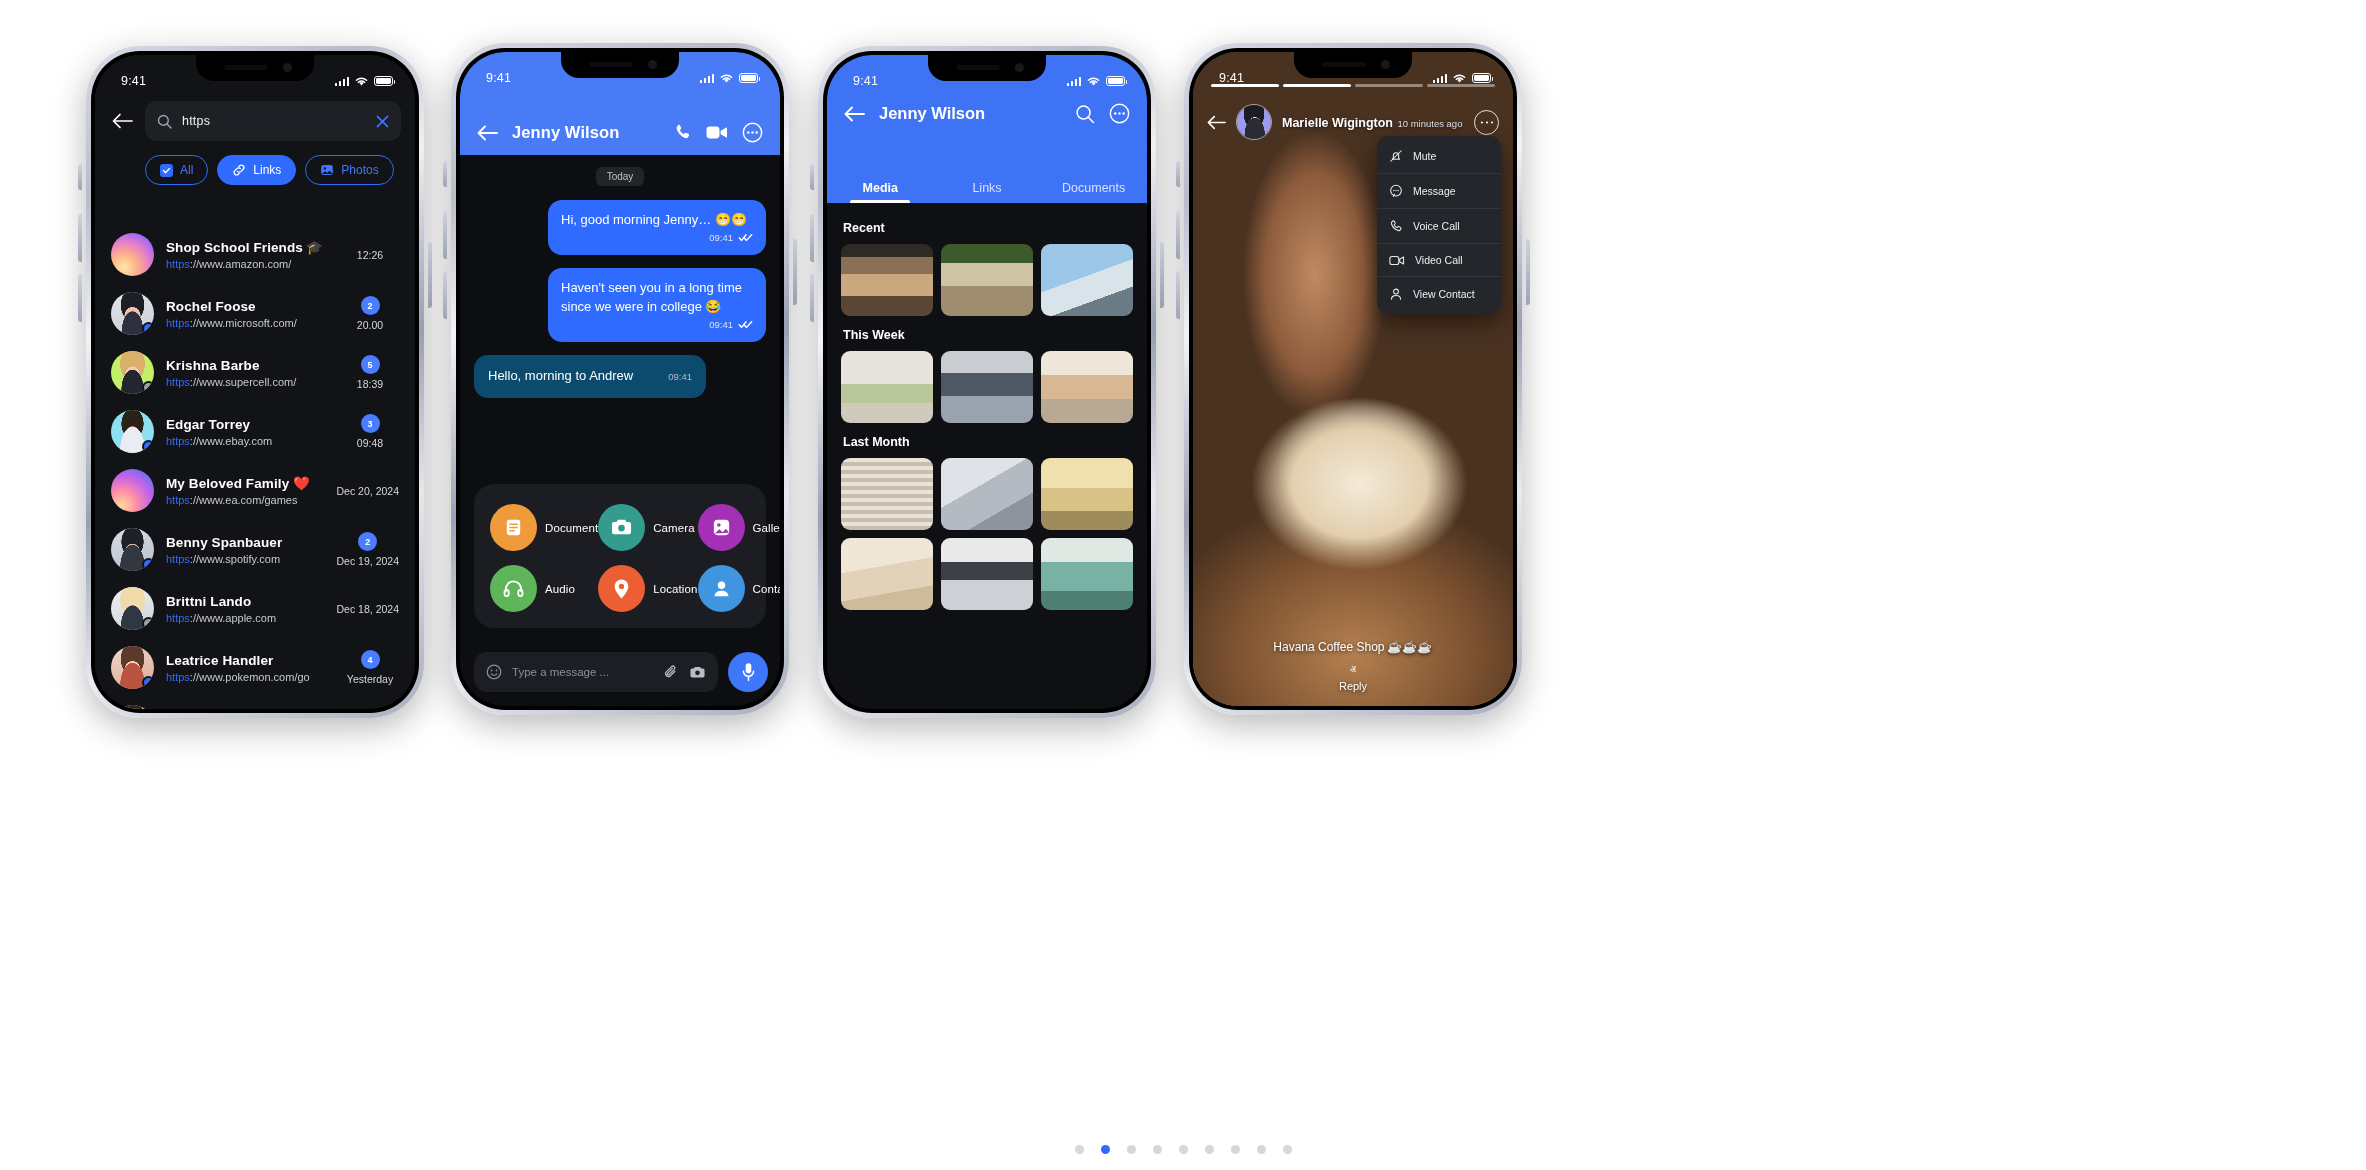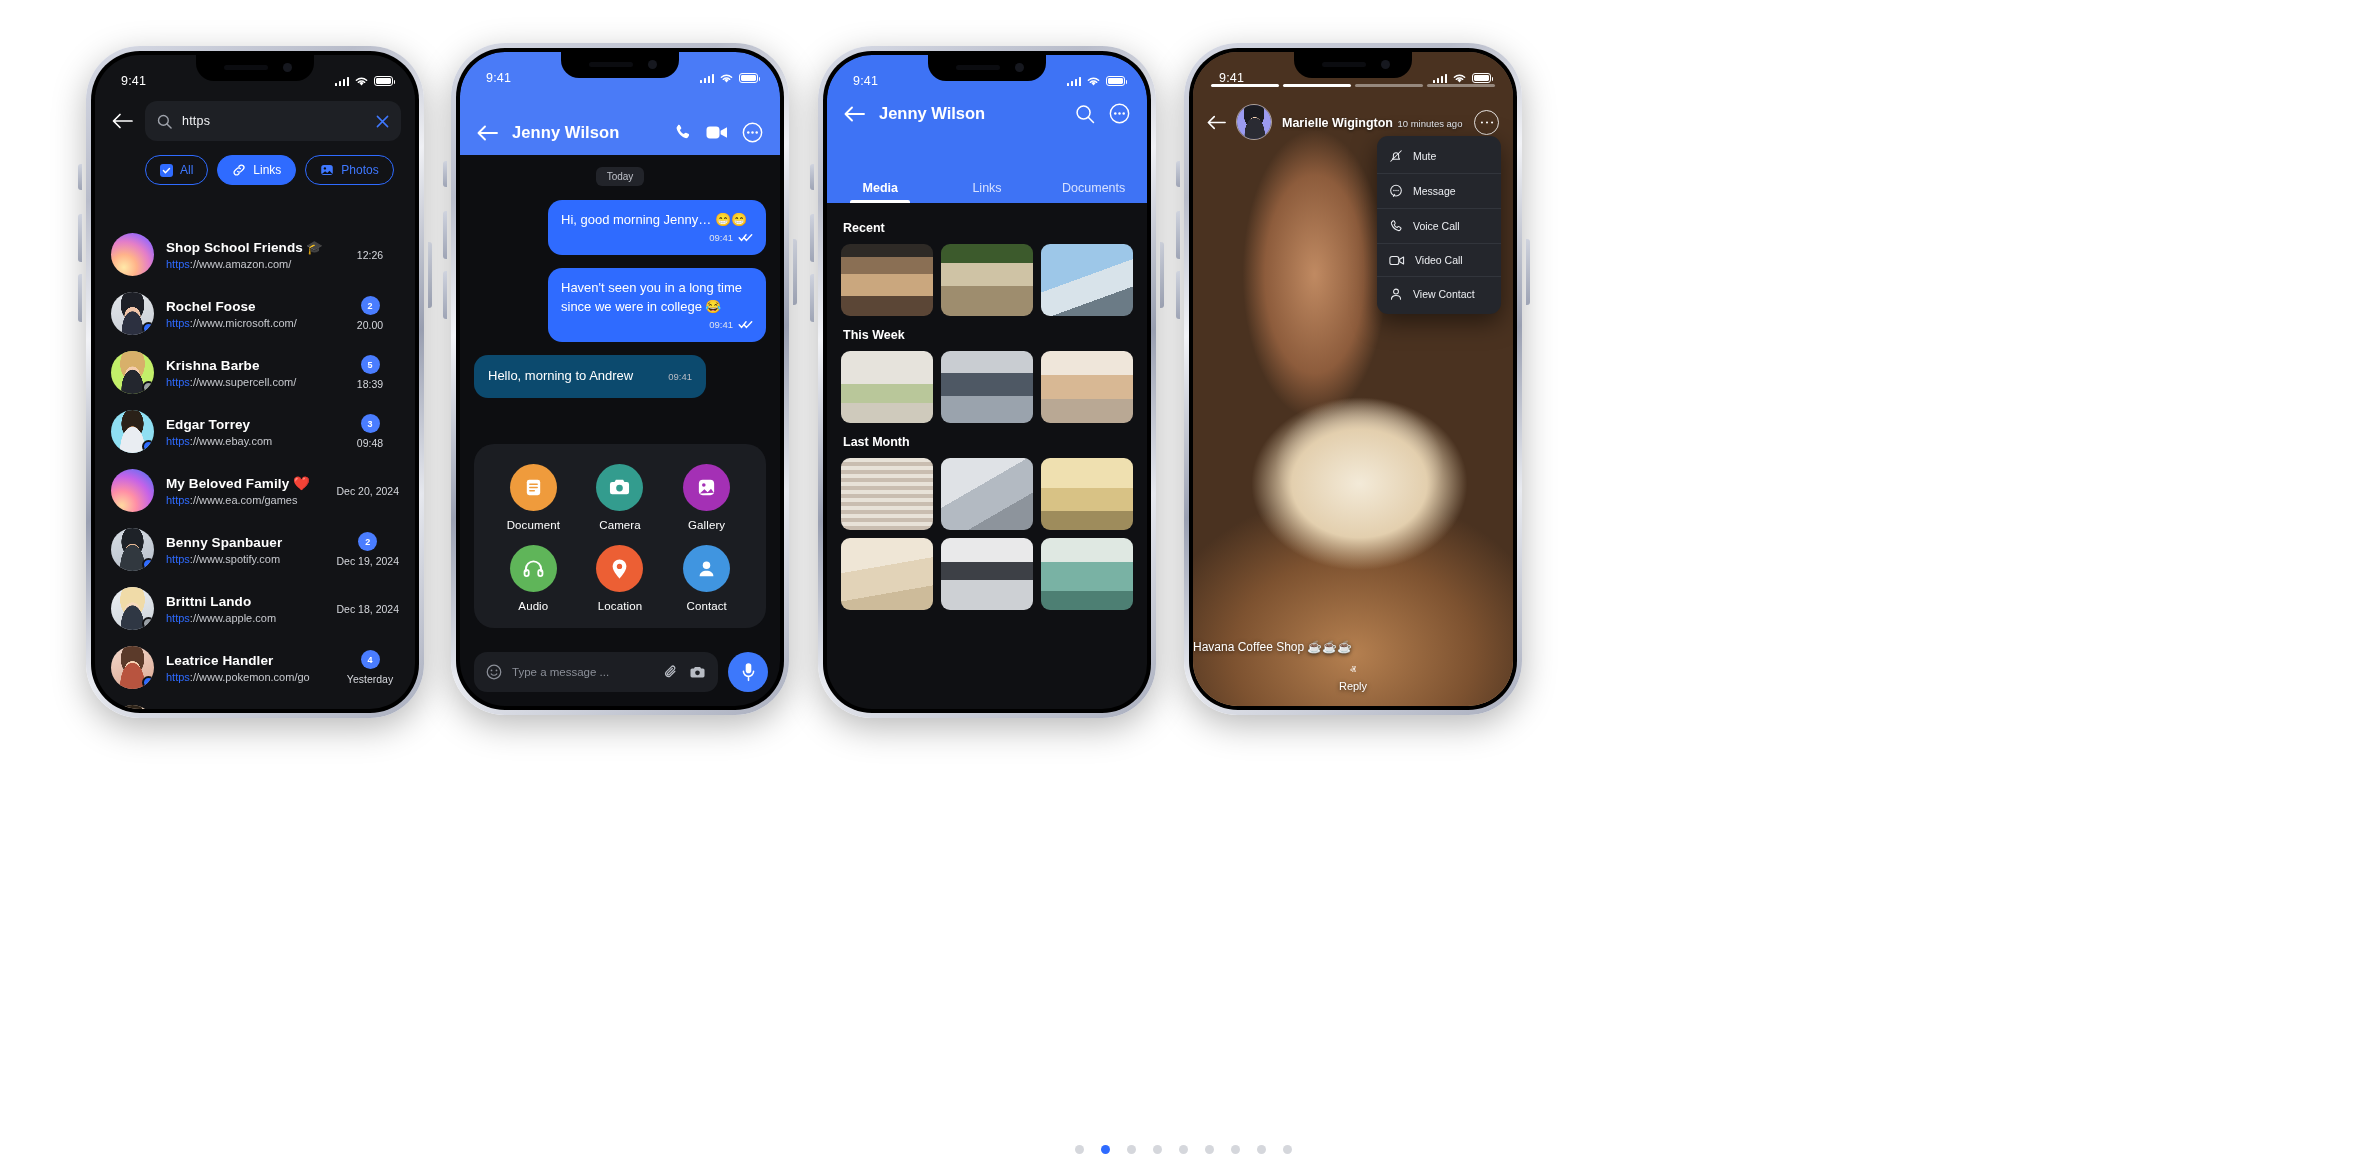--- a/index.html
+++ b/index.html
@@ -134,21 +134,21 @@
   .bub.in .tm { color:#b9bcc4; }
   .bub.oneline { display:flex; align-items:center; gap:12px; max-width:232px; padding:12px 14px; }
   .bub.oneline .txt { flex:1; }
   .bub-gap { height: 13px; }
 
   .attach {
     position:absolute; left:14px; right:14px; bottom: 78px;
     background:#1b1d22; border-radius: 20px; padding: 20px 16px 16px 16px;
   }
   .agrid { display:grid; grid-template-columns: repeat(3,1fr); row-gap: 14px; }
-  .acell { display:flex; flex-direction:column; align-items:center; gap:8px;text-align:right; }
+  .acell { display:flex; flex-direction:row; align-items:center; gap:8px;text-align:right; }
   .acirc { width:47px; height:47px; border-radius:50%; display:flex; align-items:center; justify-content:center; }
   .alabel { font-size:11.5px; color:#fff; letter-spacing:.1px; }
 
   .composer { position:absolute; left:14px; right:12px; bottom: 14px; display:flex; align-items:center; gap:10px; }
   .cfield { flex:1; height:40px; background:#1c1e23; border-radius:13px; display:flex; align-items:center; gap:10px; padding:0 12px; }
   .cfield .ph { flex:1; font-size:11.5px; color:#8b8f98; }
   .mic { width:40px; height:40px; border-radius:50%; background:#3d78fb; display:flex; align-items:center; justify-content:center; flex:0 0 40px; }
 
   
   #p3 { left: 818px; top: 46px; }
@@ -176,21 +176,21 @@
   .p4-hrow { position:absolute; top:52px; left:0; right:0; display:flex; align-items:center; gap:10px; padding: 0 14px; z-index:25; }
   .p4-av { width:36px; height:36px; border-radius:50%; overflow:hidden; flex:0 0 36px; position:relative; border:1.5px solid rgba(255,255,255,.55); }
   .p4-names { flex:1; min-width:0; }
   .p4-name { font-size:12.5px; font-weight:700; color:#fff; text-shadow: 0 1px 3px rgba(0,0,0,.6); }
   .p4-sub { font-size:9.5px; color:#e2e4e9; margin-top:2px; text-shadow: 0 1px 3px rgba(0,0,0,.6); }
   .p4-more { width:25px; height:25px; border-radius:50%; border:1.4px solid rgba(255,255,255,.85); display:flex; align-items:center; justify-content:center; flex:0 0 25px; }
   .ctxmenu { position:absolute; right: 12px; top: 84px; width: 124px; background:#24262c; border-radius:11px; padding: 3px 0; z-index:30; box-shadow: 0 8px 24px rgba(0,0,0,.5); }
   .ctxitem { display:flex; align-items:center; gap:10px; padding: 10px 12px; }
   .ctxitem + .ctxitem { border-top: 1px solid #32353c; }
   .ctxlabel { font-size:10.5px; color:#eceef2; }
-  .p4-caption { position:absolute; left:0; right:0; bottom: 52px; font-size:12px; color:#fff; text-shadow:0 1px 4px rgba(0,0,0,.7); z-index:25; }
+  .p4-caption { position:absolute; left:0; right:0; bottom: 52px; text-align:center; font-size:12px; color:#fff; text-shadow:0 1px 4px rgba(0,0,0,.7); z-index:25; }
   .p4-reply { position:absolute; left:0; right:0; bottom: 14px; text-align:center; z-index:25; }
   .p4-reply .chev { color:#fff; font-size:12px; line-height:1; opacity:.95; }
   .p4-reply .rl { font-size:11px; color:#fff; margin-top:4px; text-shadow:0 1px 4px rgba(0,0,0,.7); }
 
   
   .dots { position:absolute; left: 0; right:0; bottom: 16px; display:flex; justify-content:center; gap: 17px; }
   .dots i { width:9px; height:9px; border-radius:50%; background:#d5d7dc; display:block; }
   .dots i.on { background:#2f6bff; }
 
   svg { display:block; }

